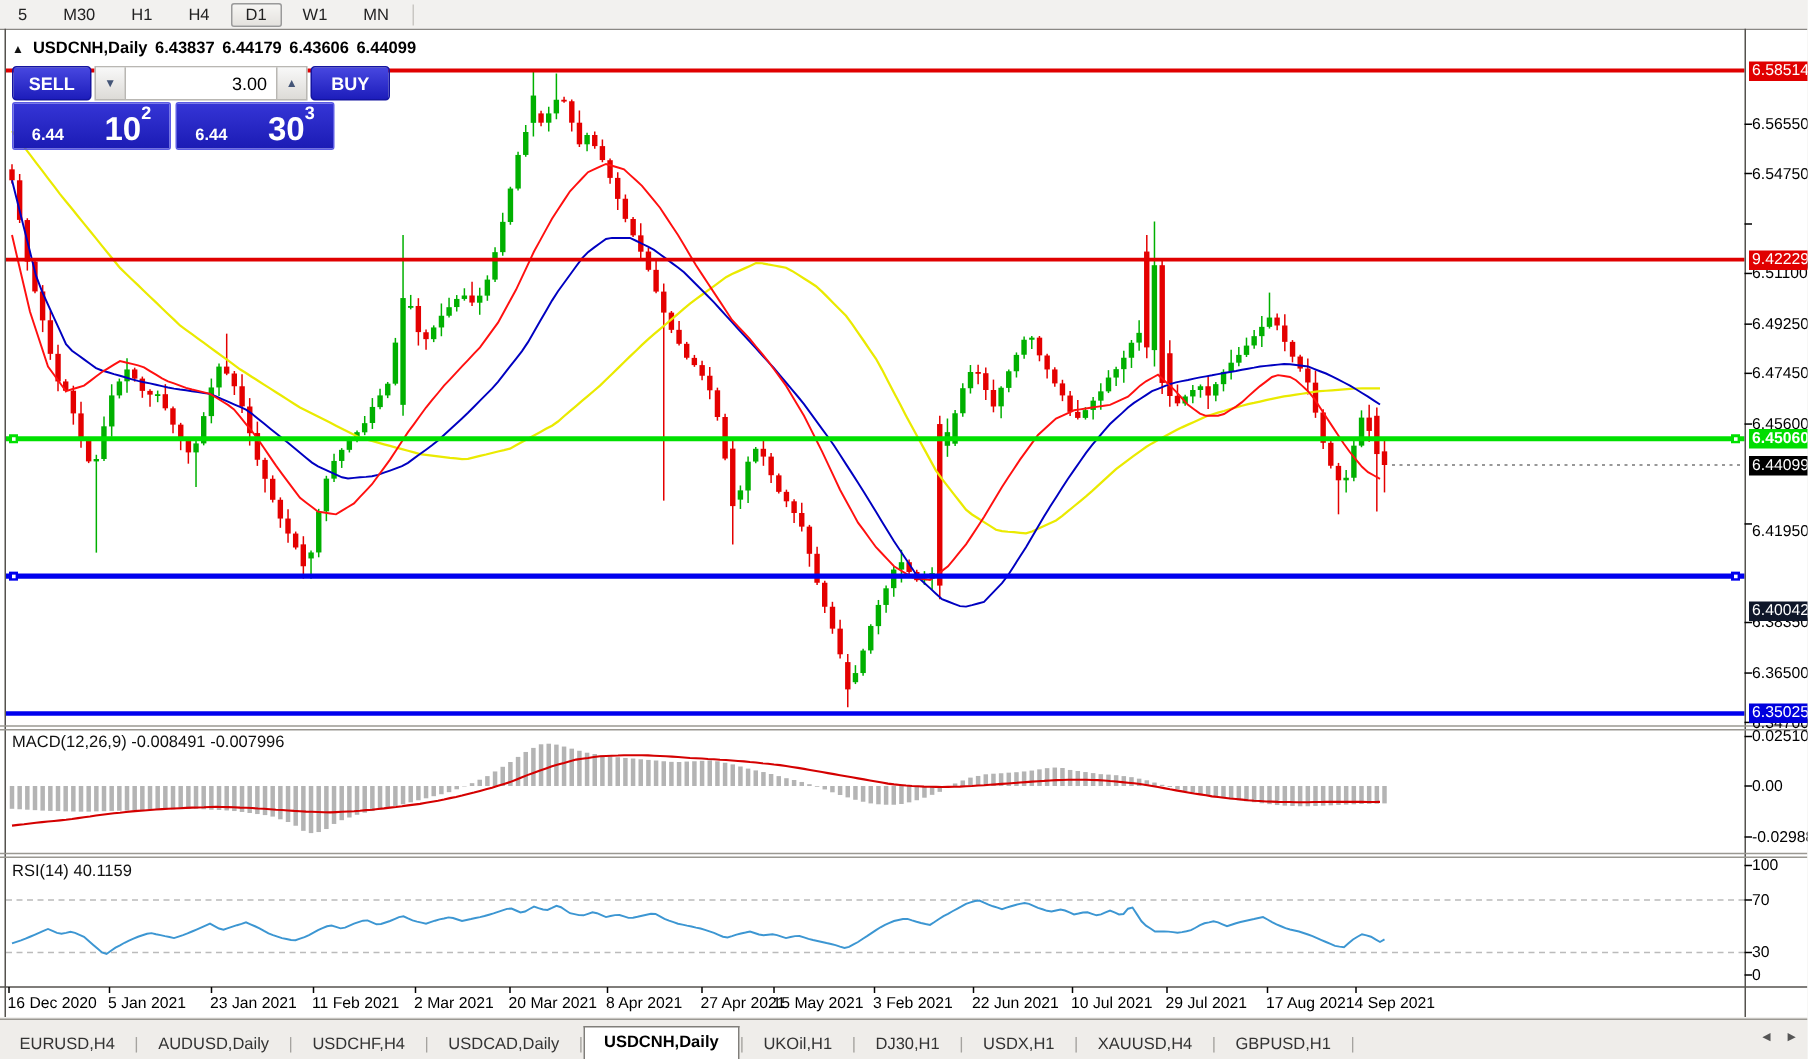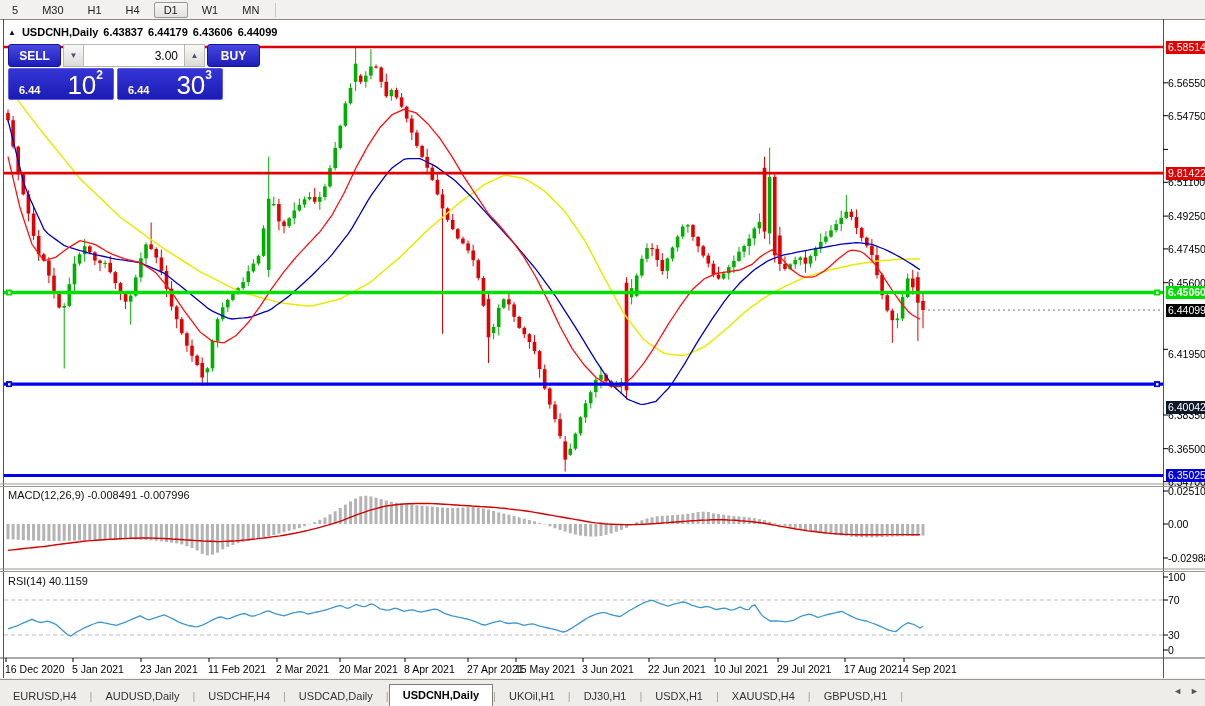--- a/index.html
+++ b/index.html
@@ -24,21 +24,21 @@
      display:flex;align-items:center;justify-content:center;border:1px solid #1414a0;border-radius:3px;box-sizing:border-box;}
   .tp-mid{flex:1;height:23px;display:flex;align-items:stretch;background:#efeeec;border:1px solid #b9b7b3;box-sizing:border-box;margin:0 2px;}
   .spin-btn{width:19px;display:flex;align-items:center;justify-content:center;font-size:8px;color:#445577;background:linear-gradient(#f8f8f8,#dddbd7);border-right:1px solid #b9b7b3;cursor:default;}
   .spin-btn.up{border-right:none;border-left:1px solid #b9b7b3;}
   .vol-field{flex:1;background:#fff;font-size:12px;color:#000;display:flex;align-items:center;justify-content:flex-end;padding-right:6px;}
   .tp-row2{position:absolute;left:0;top:24px;width:217px;height:32px;display:flex;}
   .price-box{width:106px;height:32px;background:linear-gradient(#3535d6,#1b1bb4);border:1px solid #5b5be4;border-radius:2px;box-sizing:border-box;
      color:#fff;display:flex;align-items:flex-end;justify-content:center;padding-bottom:2px;}
   .price-box + .price-box{margin-left:3px;}
   .pb-small{font-size:11px;font-weight:bold;margin-right:2px;line-height:14px;}
-  .pb-big{font-size:26px;font-weight:normal;line-height:23px;letter-spacing:0;margin-left:25px;}
+  .pb-big{font-size:22px;font-weight:bold;line-height:23px;letter-spacing:0;margin-left:25px;}
   .pb-sup{font-size:12px;font-weight:bold;line-height:10px;align-self:flex-start;margin-top:1px;}
   
   .pane-label{position:absolute;left:8px;font-size:11px;color:#111;white-space:nowrap;}
   
   #price-scale{position:absolute;left:1167px;top:0;width:38px;height:687px;font-size:10.5px;color:#000;}
   .ps-tick{position:absolute;left:1px;white-space:nowrap;}
   .ps-badge{position:absolute;left:-1px;width:40px;height:13px;line-height:13px;text-align:left;padding-left:2px;color:#fff;font-size:10.5px;white-space:nowrap;box-sizing:border-box;}
   
   #date-axis{position:absolute;left:0;top:641px;width:1163px;height:18px;font-size:10.5px;color:#000;}
   .dt{position:absolute;top:3px;white-space:nowrap;}
@@ -728,37 +728,37 @@
         <div class="ps-tick" style="top: 424px;">6.36500</div>
         <div class="ps-tick" style="top: 457px;">6.34700</div>
         <div class="ps-tick" style="top: 466px;">0.025108</div>
         <div class="ps-tick" style="top: 499px;">0.00</div>
         <div class="ps-tick" style="top: 533px;">-0.02988</div>
         <div class="ps-tick" style="top: 552px;">100</div>
         <div class="ps-tick" style="top: 575px;">70</div>
         <div class="ps-tick" style="top: 610px;">30</div>
         <div class="ps-tick" style="top: 625px;">0</div>
         <div class="ps-badge" style="top: 22px; background: rgb(224, 0, 0); color: rgb(255, 255, 255);">6.58514</div>
-        <div class="ps-badge" style="top: 148px; background: rgb(224, 0, 0); color: rgb(255, 255, 255);">9.81422</div>
+        <div class="ps-badge" style="top: 148px; background: rgb(224, 0, 0); color: rgb(255, 255, 255);">9.42229</div>
         <div class="ps-badge" style="top: 267px; background: rgb(0, 221, 0); color: rgb(255, 255, 255); font-weight: bold;">6.45060</div>
         <div class="ps-badge" style="top: 285px; background: rgb(0, 0, 0); color: rgb(255, 255, 255);">6.44099</div>
         <div class="ps-badge" style="top: 359px; background: #0f172a; color: rgb(255, 255, 255); margin-top: 23px;">6.40042</div>
         <div class="ps-badge" style="top: 450px; background: rgb(0, 0, 221); color: rgb(255, 255, 255);">6.35025</div>
       </div>
     <div id="date-axis">
         <div class="dt" style="left: 5px;">16 Dec 2020</div>
         <div class="dt" style="left: 72px;">5 Jan 2021</div>
         <div class="dt" style="left: 140px;">23 Jan 2021</div>
         <div class="dt" style="left: 208px;">11 Feb 2021</div>
         <div class="dt" style="left: 276px;">2 Mar 2021</div>
         <div class="dt" style="left: 339px;">20 Mar 2021</div>
         <div class="dt" style="left: 404px;">8 Apr 2021</div>
         <div class="dt" style="left: 467px;">27 Apr 2021</div>
         <div class="dt" style="left: 515px;">15 May 2021</div>
-        <div class="dt" style="left: 582px;">3 Jun 2021</div>
+        <div class="dt" style="left: 582px;">3 Feb 2021</div>
         <div class="dt" style="left: 648px;">22 Jun 2021</div>
         <div class="dt" style="left: 714px;">10 Jul 2021</div>
         <div class="dt" style="left: 777px;">29 Jul 2021</div>
         <div class="dt" style="left: 844px;">17 Aug 2021</div>
         <div class="dt" style="left: 903px;">4 Sep 2021</div>
       </div>
   </div>
 
   <div id="tab-bar">
       <div class="tab">EURUSD,H4</div>

